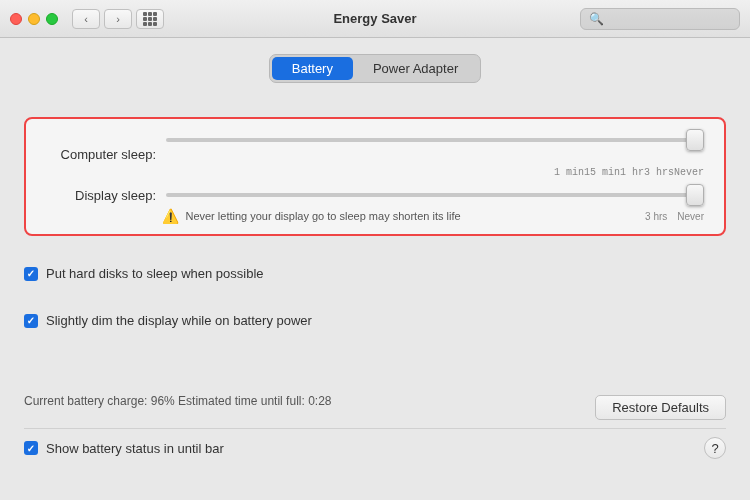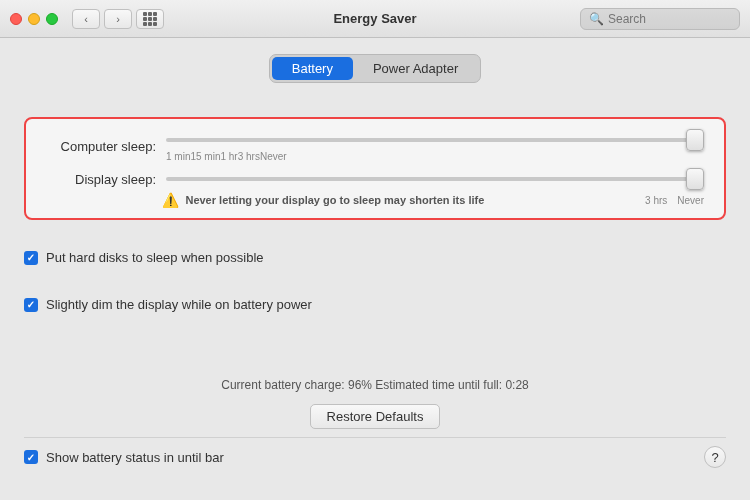--- a/index.html
+++ b/index.html
@@ -191,45 +191,45 @@
 
     .slider-track {
       position: relative;
       height: 18px;
       display: flex;
       align-items: center;
     }
 
     .slider-labels {
       display: flex;
-      justify-content: flex-start;
+      justify-content: flex-end;
       font-size: 10px;
       color: #888;
-      margin-top: 2px;
+      margin-top: 18px;
+      font-family: Liberation Mono, monospace;
     }
 
     .warning-row {
       display: flex;
       align-items: center;
       gap: 6px;
       margin-top: 4px;
     }
 
     .warning-label-spacer {
       min-width: 110px;
     }
 
     .warning-icon {
       font-size: 14px;
     }
 
     .warning-text {
       font-size: 11px;
       color: #555;
-      font-weight: bold;
     }
 
     
     .checkbox-row {
       display: flex;
       align-items: center;
       gap: 8px;
       padding: 2px 0;
     }
 
@@ -361,21 +361,20 @@
       <div class="grid-dot"></div>
         <div class="grid-dot"></div>
         <div class="grid-dot"></div>
     </div>
   </div>
 
   <div class="title">Energy Saver</div>
 
   <div class="search-bar">
     <span style="color:#999;font-size:12px;">🔍</span>
-    <input class="search-input" type="text" placeholder="Search" style="">
   </div>
 </div>
 
 <div class="content">
 
   <div class="tabs">
     <div class="tab-group">
       <div class="tab active">Battery</div>
       <div class="tab inactive">Power Adapter</div>
     </div>
@@ -431,21 +430,21 @@
   <div class="checkbox-row">
     <div class="checkbox">
       <span class="checkmark">✓</span>
     </div>
     <span class="checkbox-label">Slightly dim the display while on battery power</span>
   </div>
 
   <div class="spacer-area" style="height:30px;"></div>
 
   <div class="bottom-section">
-    <div style="display:flex; justify-content:space-between; align-items:center; flex-direction:column;">
+    <div style="display:flex; justify-content:space-between; align-items:center; ">
       <span class="battery-info">Current battery charge: 96%  Estimated time until full: 0:28</span>
       <button class="restore-btn">Restore Defaults</button>
     </div>
 
     <div class="divider"></div>
 
     <div class="bottom-bar">
       <div class="show-battery-row">
         <div class="checkbox">
           <span class="checkmark">✓</span>

